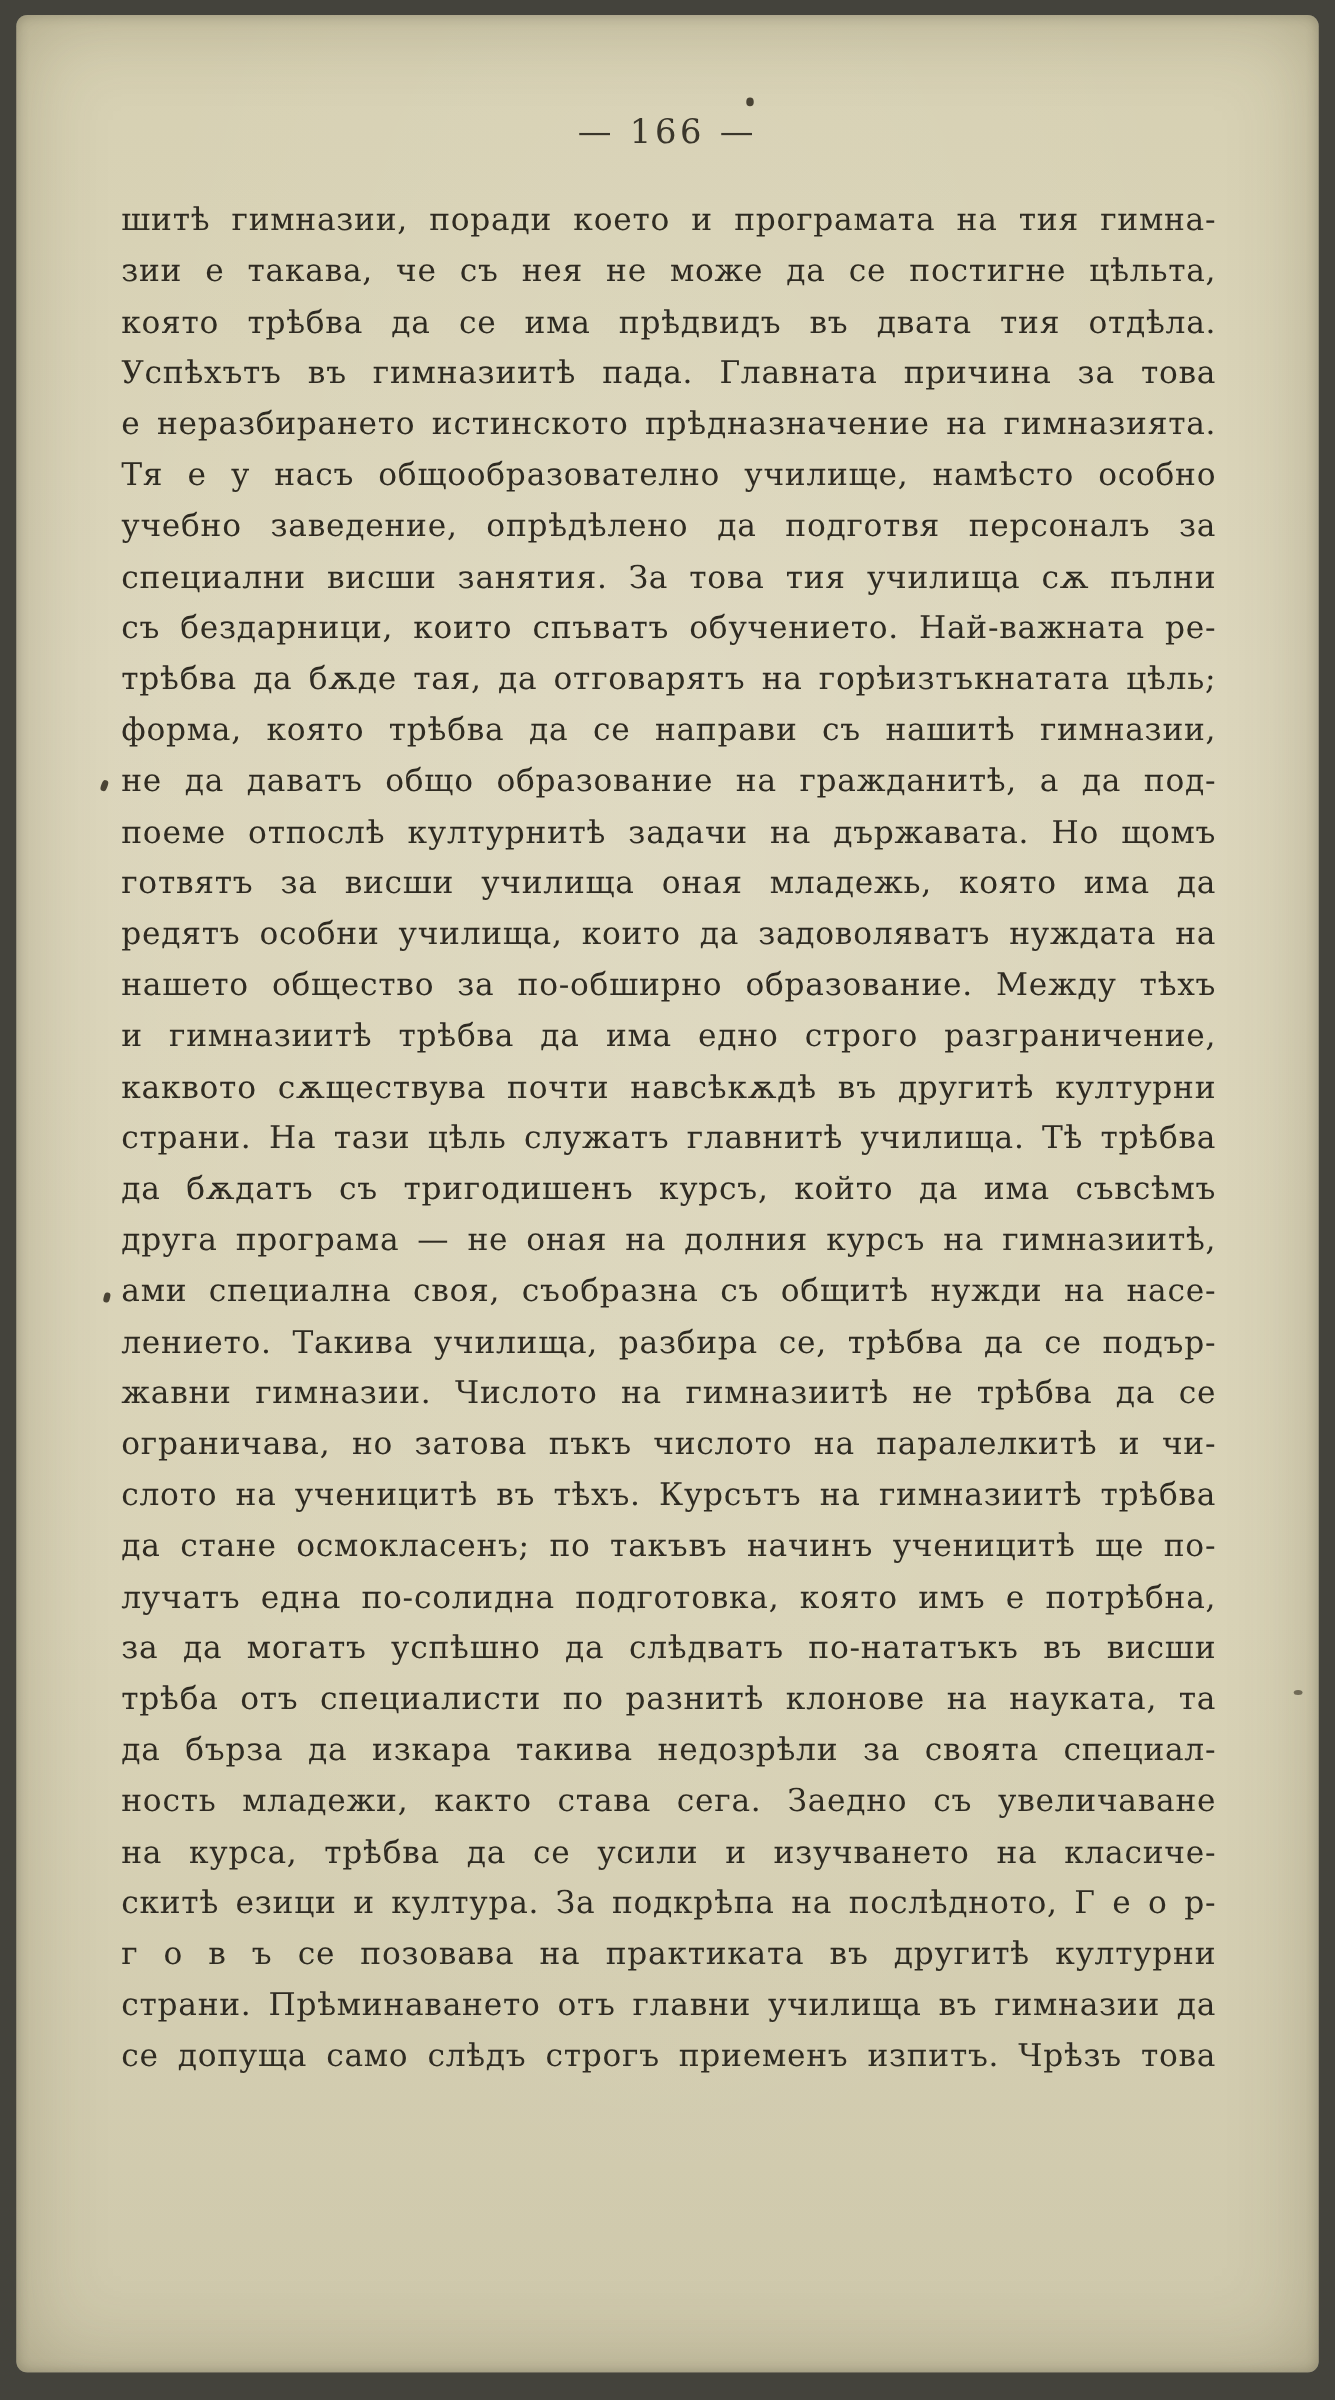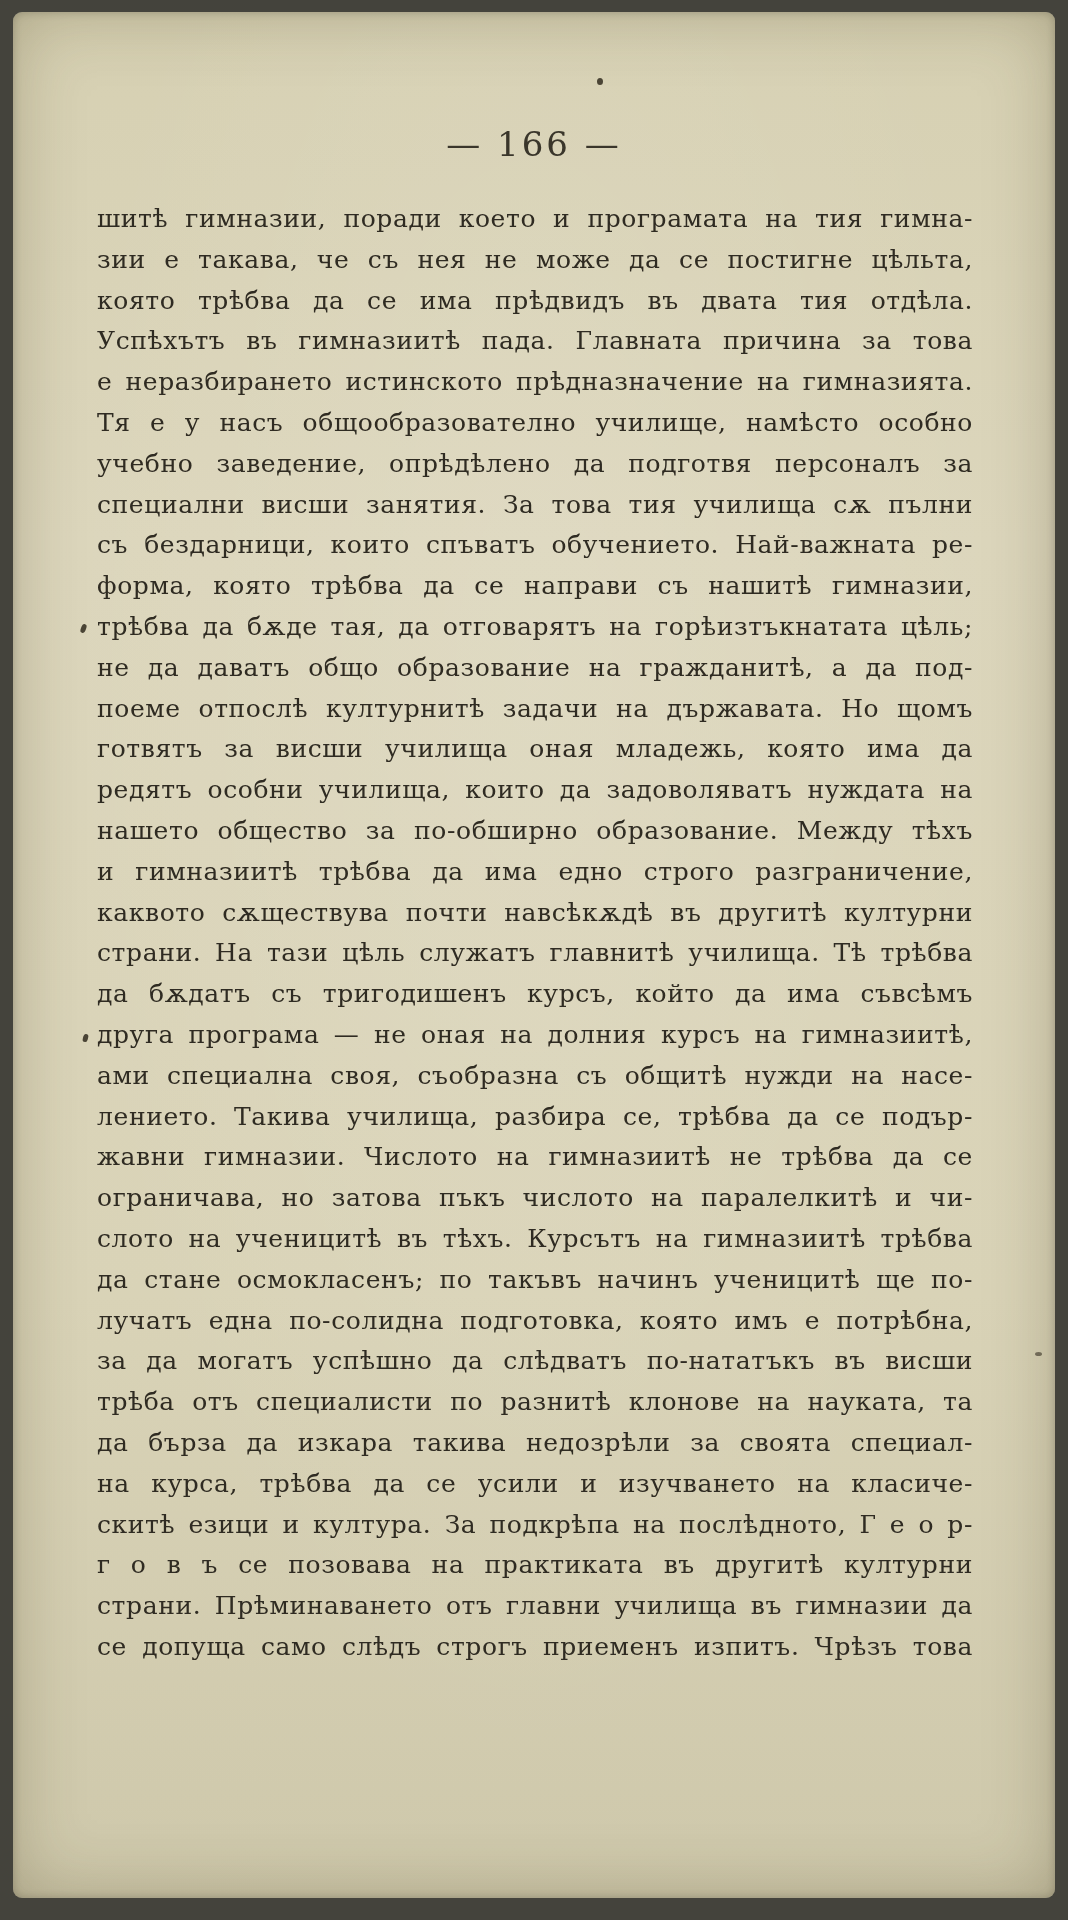--- a/index.html
+++ b/index.html
@@ -17,22 +17,22 @@
     background-image:
       radial-gradient(ellipse at 50% 35%, rgba(255,255,255,0.10), rgba(0,0,0,0) 65%),
       linear-gradient(180deg, #d6d0b2 0%, #dcd6bc 28%, #d9d3b7 68%, #cec8ab 100%);
     border-radius: 9px;
     box-shadow:
       inset 0 0 70px rgba(70,58,25,0.28),
       inset 0 0 10px rgba(0,0,0,0.22);
   }
   .page-number {
     text-align: center;
-    padding-top: 112px;
-    font-size: 34px;
+    padding-top: 78px;
+    font-size: 27px;
     letter-spacing: 3px;
     color: #3a362b;
   }
   .text-block {
     margin: 35px 82px 0 84px;
   }
   .text-line {
     font-size: 25px;
     line-height: 40.8px;
     letter-spacing: 0.6px;
@@ -63,42 +63,43 @@
   <div class="text-block">
       <div class="text-line">шитѣ гимназии, поради което и програмата на тия гимна-</div>
       <div class="text-line">зии е такава, че съ нея не може да се постигне цѣльта,</div>
       <div class="text-line">която трѣбва да се има прѣдвидъ въ двата тия отдѣла.</div>
       <div class="text-line">Успѣхътъ въ гимназиитѣ пада. Главната причина за това</div>
       <div class="text-line">е неразбирането истинското прѣдназначение на гимназията.</div>
       <div class="text-line">Тя е у насъ общообразователно училище, намѣсто особно</div>
       <div class="text-line">учебно заведение, опрѣдѣлено да подготвя персоналъ за</div>
       <div class="text-line">специални висши занятия. За това тия училища сѫ пълни</div>
       <div class="text-line">съ бездарници, които спъватъ обучението. Най-важната ре-</div>
+      <div class="text-line">трѣбва да бѫде тая, да отговарятъ на горѣизтъкнатата цѣль;</div>
       <div class="text-line">форма, която трѣбва да се направи съ нашитѣ гимназии,</div>
-      <div class="text-line">трѣбва да бѫде тая, да отговарятъ на горѣизтъкнатата цѣль;</div>
       <div class="text-line">не да даватъ общо образование на гражданитѣ, а да под-</div>
       <div class="text-line">поеме отпослѣ културнитѣ задачи на държавата. Но щомъ</div>
       <div class="text-line">готвятъ за висши училища оная младежь, която има да</div>
       <div class="text-line">редятъ особни училища, които да задоволяватъ нуждата на</div>
       <div class="text-line">нашето общество за по-обширно образование. Между тѣхъ</div>
       <div class="text-line">и гимназиитѣ трѣбва да има едно строго разграничение,</div>
       <div class="text-line">каквото сѫществува почти навсѣкѫдѣ въ другитѣ културни</div>
       <div class="text-line">страни. На тази цѣль служатъ главнитѣ училища. Тѣ трѣбва</div>
       <div class="text-line">да бѫдатъ съ тригодишенъ курсъ, който да има съвсѣмъ</div>
       <div class="text-line">друга програма — не оная на долния курсъ на гимназиитѣ,</div>
       <div class="text-line">ами специална своя, съобразна съ общитѣ нужди на насе-</div>
       <div class="text-line">лението. Такива училища, разбира се, трѣбва да се подър-</div>
       <div class="text-line">жавни гимназии. Числото на гимназиитѣ не трѣбва да се</div>
       <div class="text-line">ограничава, но затова пъкъ числото на паралелкитѣ и чи-</div>
       <div class="text-line">слото на ученицитѣ въ тѣхъ. Курсътъ на гимназиитѣ трѣбва</div>
       <div class="text-line">да стане осмокласенъ; по такъвъ начинъ ученицитѣ ще по-</div>
       <div class="text-line">лучатъ една по-солидна подготовка, която имъ е потрѣбна,</div>
       <div class="text-line">за да могатъ успѣшно да слѣдватъ по-нататъкъ въ висши</div>
       <div class="text-line">трѣба отъ специалисти по разнитѣ клонове на науката, та</div>
       <div class="text-line">да бърза да изкара такива недозрѣли за своята специал-</div>
+      <div class="text-line">ность младежи, както става сега. Заедно съ увеличаване</div>
       <div class="text-line">на курса, трѣбва да се усили и изучването на класиче-</div>
       <div class="text-line">скитѣ езици и култура. За подкрѣпа на послѣдното, Г е о р-</div>
       <div class="text-line">г о в ъ се позовава на практиката въ другитѣ културни</div>
       <div class="text-line">страни. Прѣминаването отъ главни училища въ гимназии да</div>
       <div class="text-line">се допуща само слѣдъ строгъ приеменъ изпитъ. Чрѣзъ това</div>
     </div>
 
   <div class="speck speck-1"></div>
   <div class="speck speck-2"></div>
   <div class="speck speck-3"></div>

